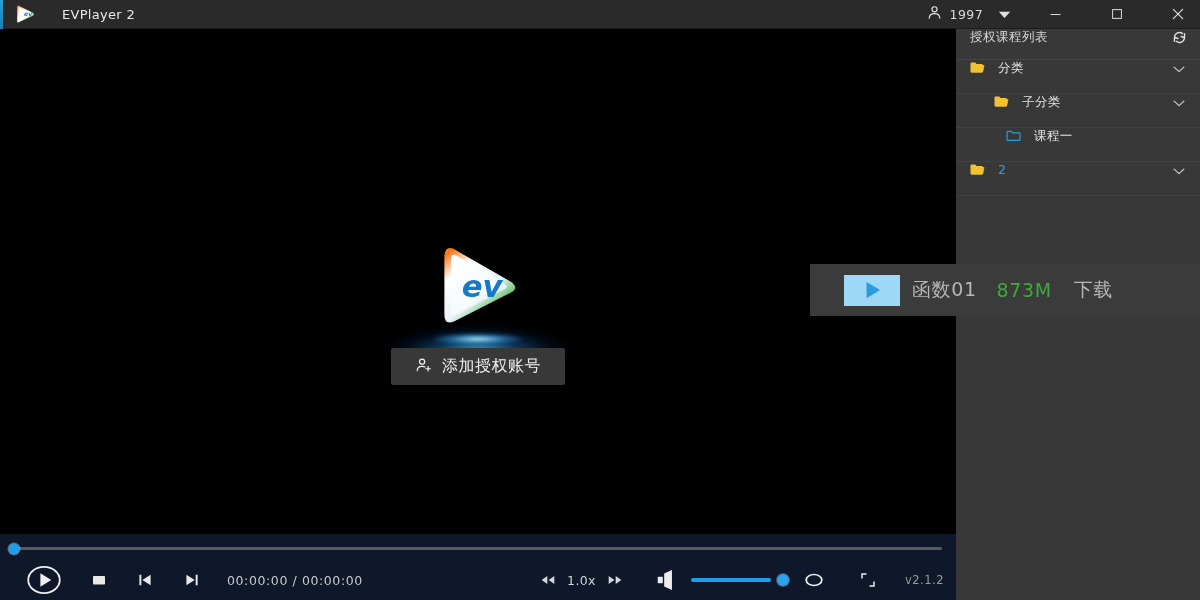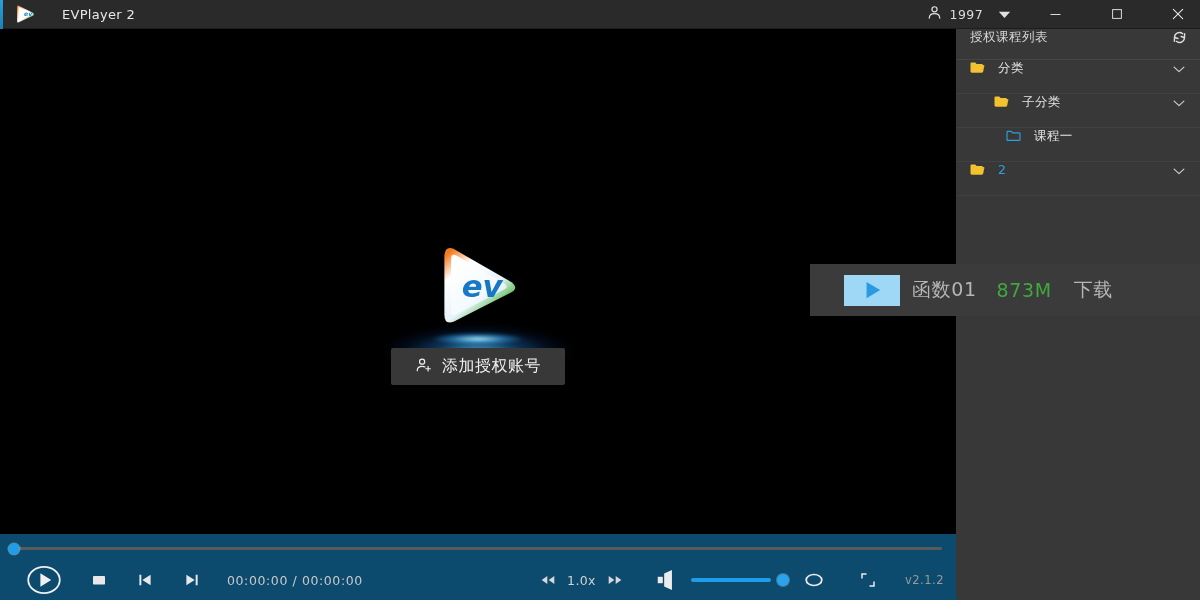--- a/index.html
+++ b/index.html
@@ -154,21 +154,21 @@
     flex: 0 0 auto;
   }
   .toast-name { color: #b6b6b6; font-size: 19px; margin-left: 12px; letter-spacing: .6px;}
   .toast-size { color: #3fa83f; font-size: 19px; margin-left: 20px; letter-spacing: .6px;}
   .toast-action { color: #b6b6b6; font-size: 19px; margin-left: 22px; letter-spacing: .6px; cursor:pointer;}
 
   
   .controls {
     position: absolute; left: 0; top: 534px;
     width: 956px; height: 66px;
-    background: #0c4a6e;
+    background: #0f172a;
   }
   .progress-track {
     position: absolute; left: 14px; top: 13px;
     width: 928px; height: 3px;
     background: #5a5a5a; border-radius: 2px;
     cursor: pointer;
   }
   .progress-fill {
     position: absolute; left: 0; top: 0;
     width: 0%; height: 3px; background: #1e9eea; border-radius: 2px;

